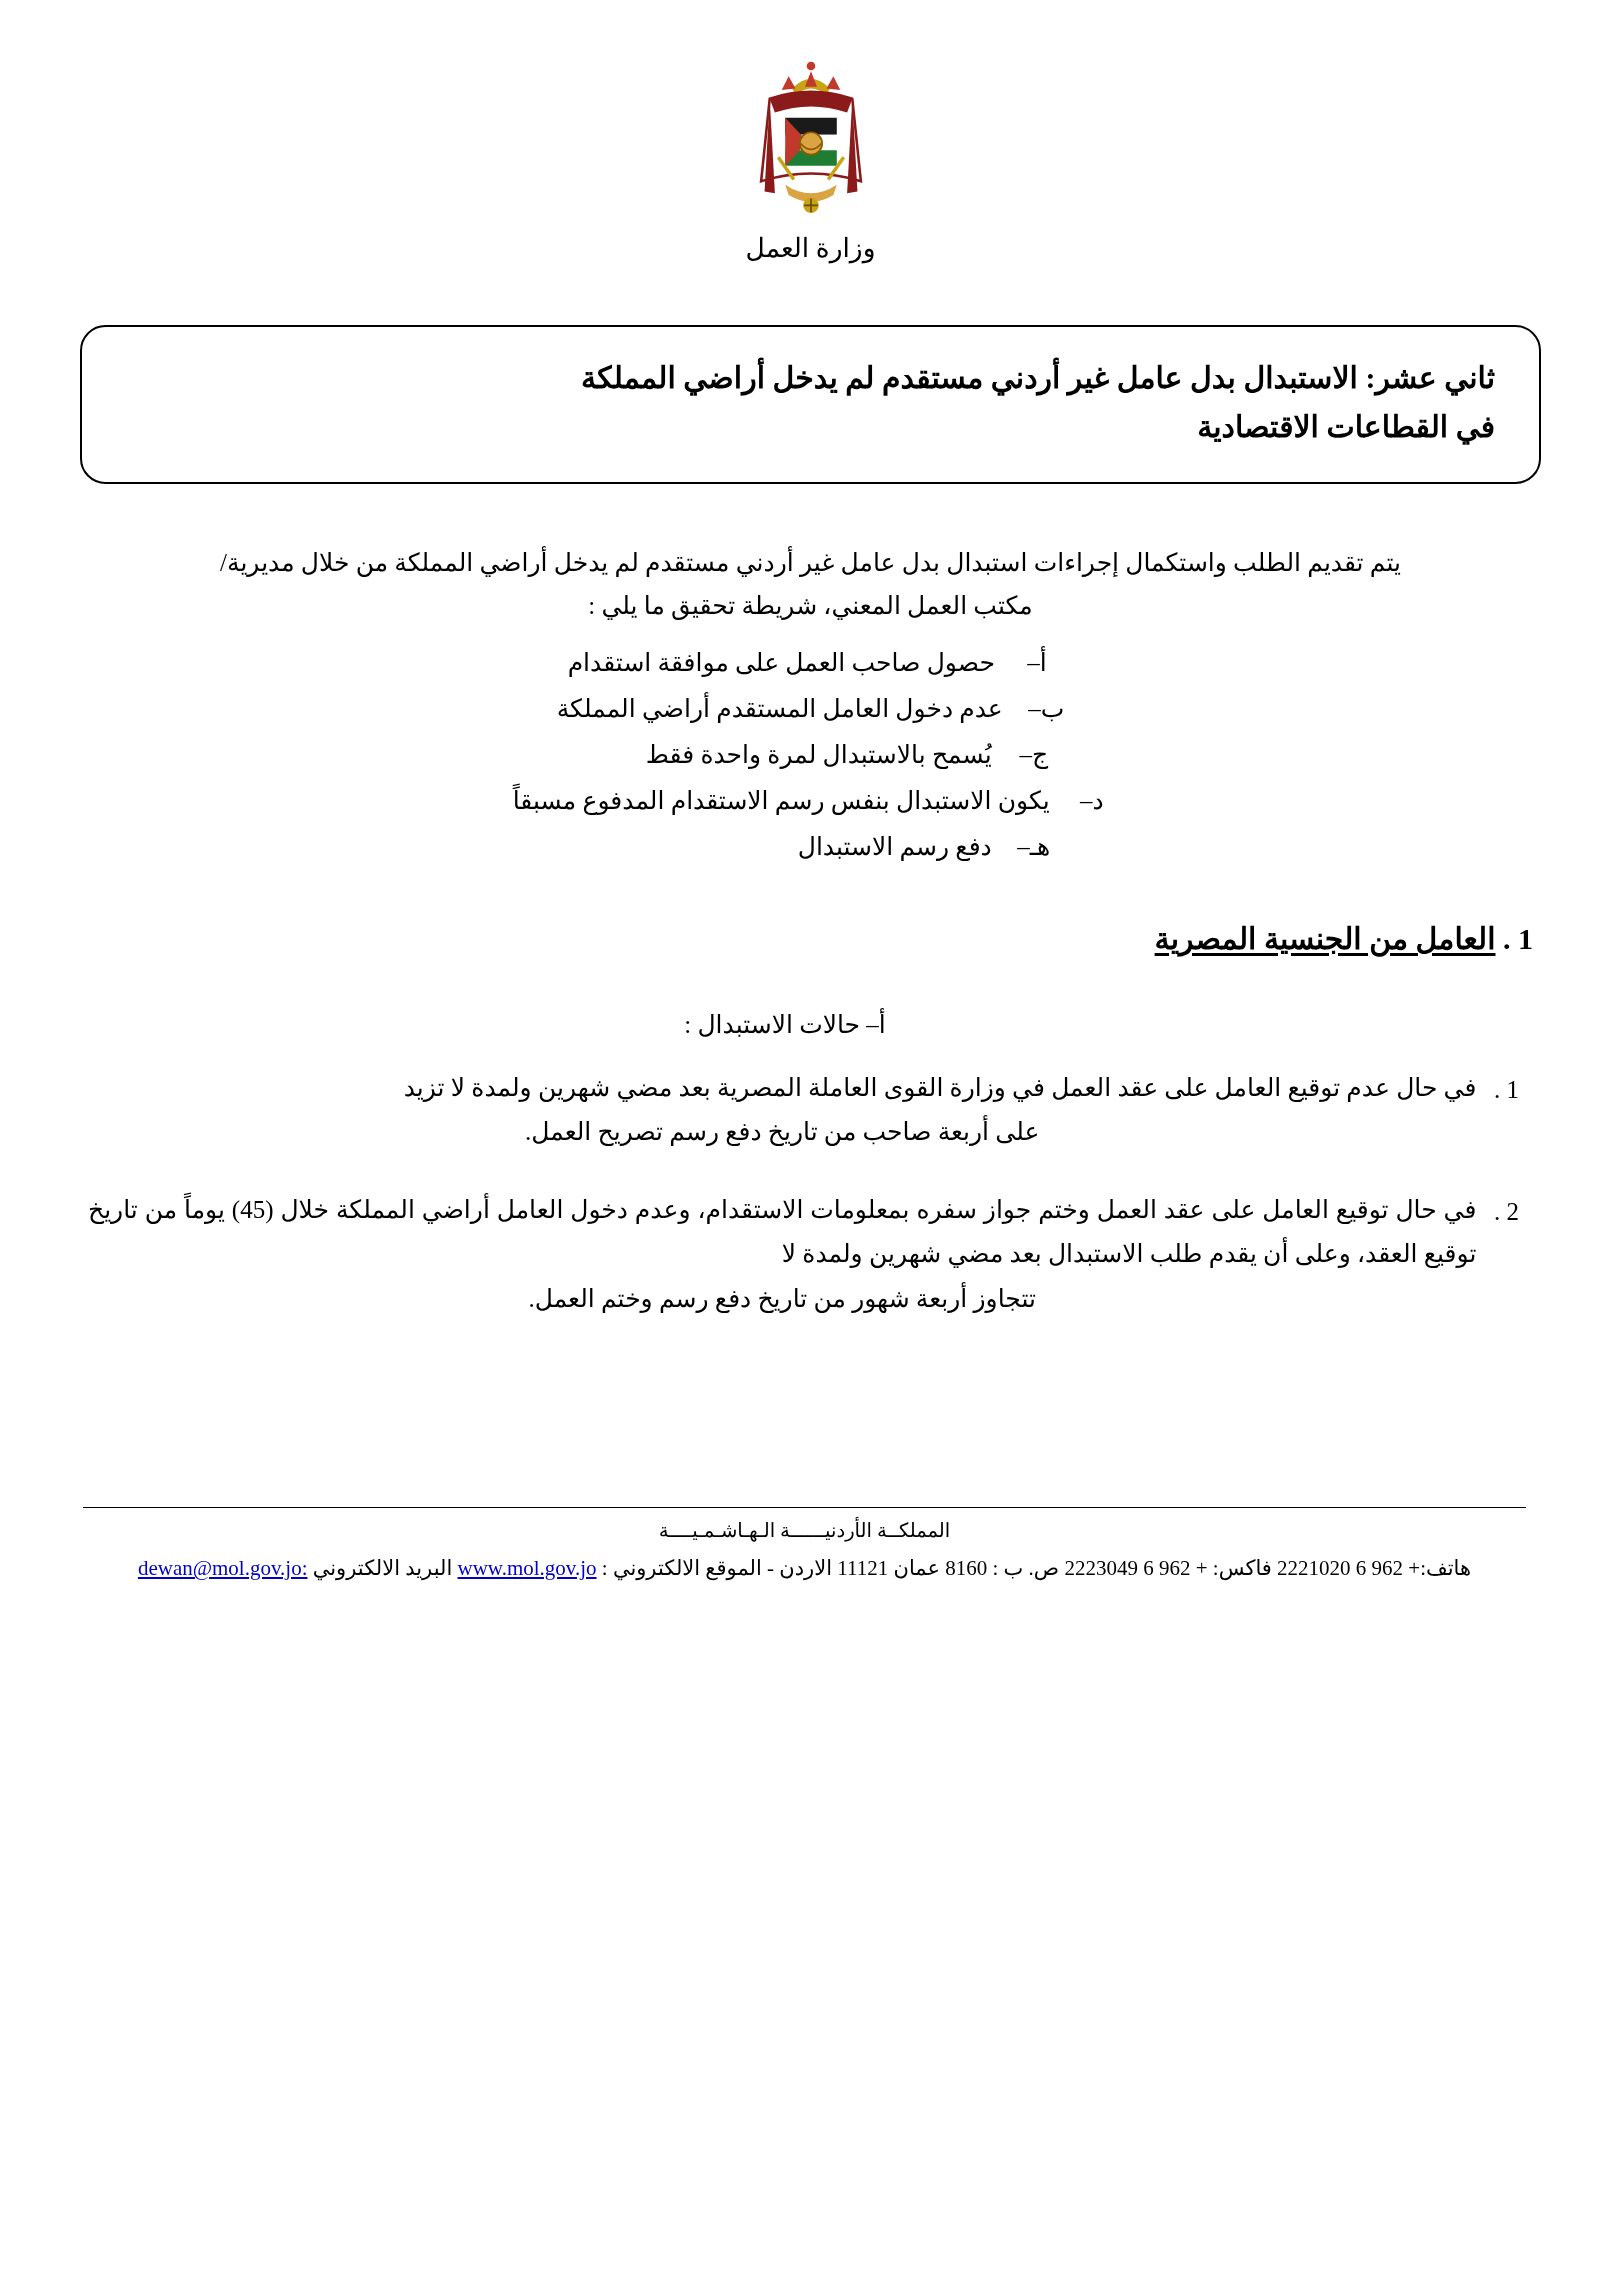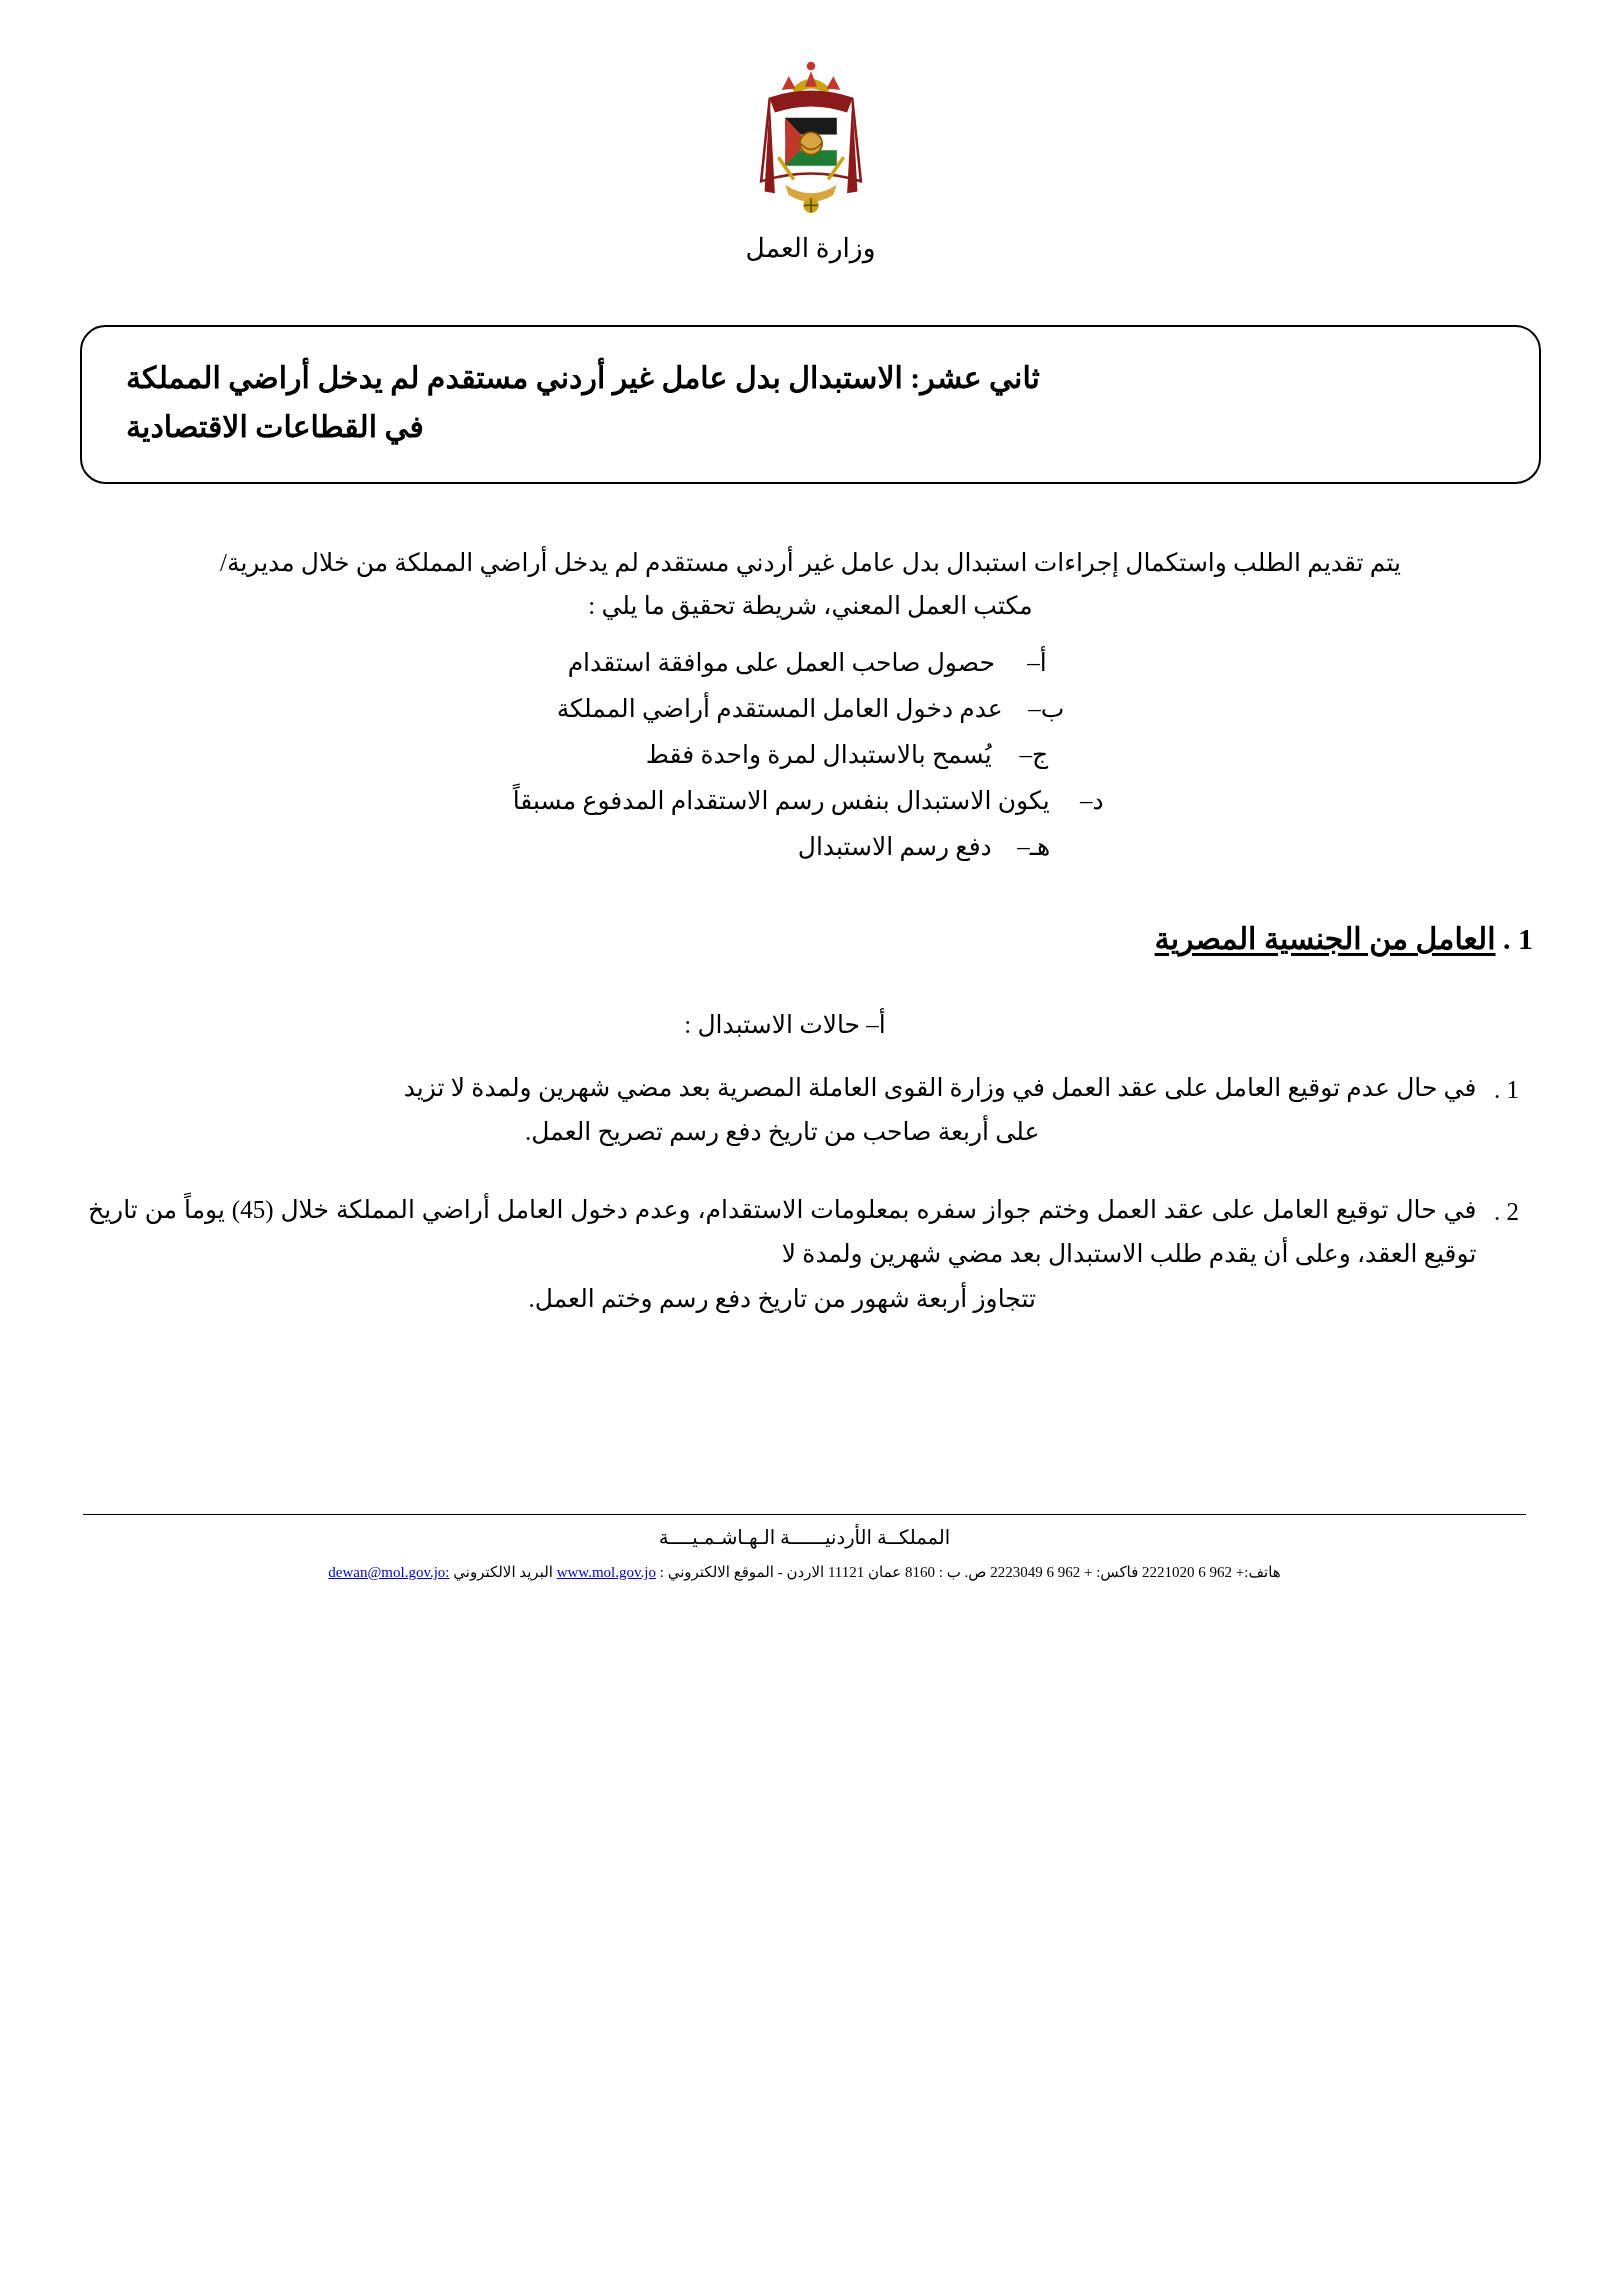--- a/index.html
+++ b/index.html
@@ -41,21 +41,21 @@
     font-family: "Liberation Serif", serif;
     letter-spacing: 0.5px;
   }
 
   
   .title-box {
     margin: 61px 80px 0 80px;
     border: 2.5px solid #000;
     border-radius: 25.5px;
     padding: 27.4px 44px 31px 44px;
-    text-align: left;
+    text-align: right;
     font-weight: bold;
     font-size: 30px;
     line-height: 1.62;
     font-family: "Liberation Serif", serif;
   }
 
   
   .body {
     margin: 57px 88px 0 88px;
     font-size: 25px;
@@ -157,21 +157,21 @@
     margin: 0 83px;
   }
   .footer-line1 {
     text-align: center;
     font-size: 19.6px;
     margin-top: 11.8px;
     letter-spacing: 0.4px;
   }
   .footer-line2 {
     text-align: center;
-    font-size: 15px;
+    font-size: 21px;
     margin-top: 13.7px;
     direction: rtl;
   }
   .footer-line2 a, .footer-line2 .link {
     color: #0000cc;
     text-decoration: underline;
   }
   .footer-line2 .mail {
     color: #0000cc;
     text-decoration: underline;

